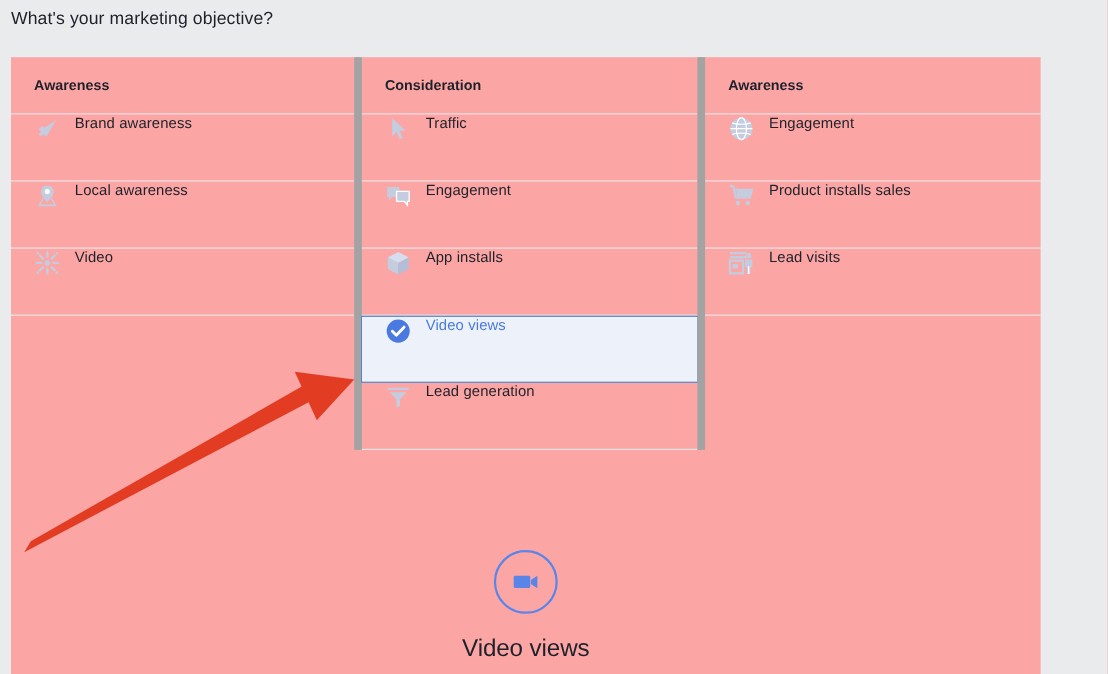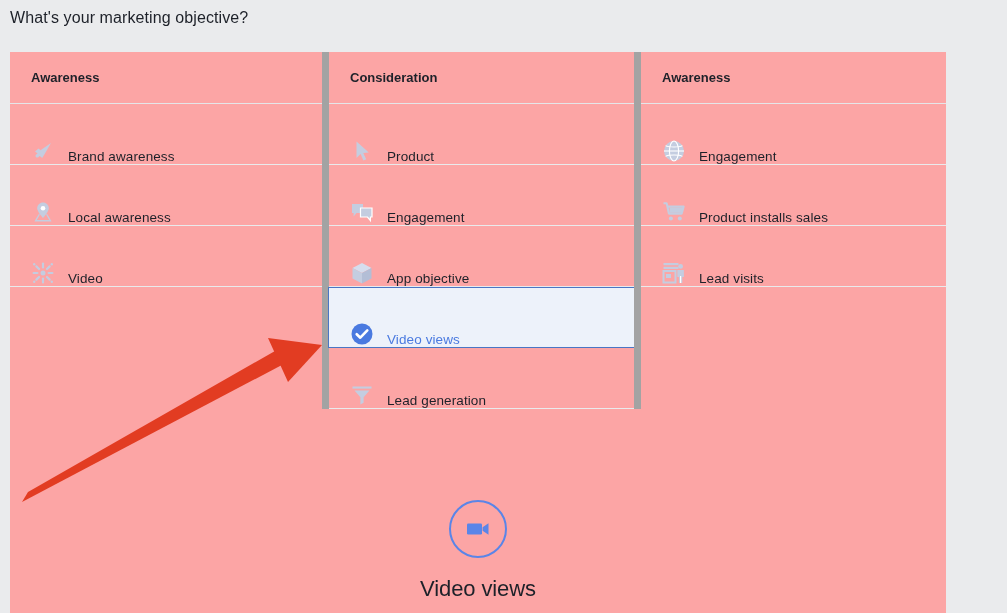--- a/index.html
+++ b/index.html
@@ -60,21 +60,21 @@
     padding-left: 21px;
     font-size: 13px;
     font-weight: bold;
     color: #1d2129;
     border-bottom: 1px solid #e5e6e9;
   }
   .obj-row {
     height: 61px;
     box-sizing: border-box;
     display: flex;
-    align-items: flex-end;
+    align-items: flex-start;
     padding-left: 20px;
     border-bottom: 1px solid #e9eaec;
     position: relative;
     cursor: pointer;
   }
   .obj-row .ico {
     width: 26px;
     height: 26px;
     flex: 0 0 26px;
     margin-right: 12px;
@@ -201,42 +201,42 @@
 
     <div class="col col-mid">
       <div class="col-head">Consideration</div>
 
       <div class="obj-row">
         <span class="ico">
           <svg width="24" height="24" viewBox="0 0 24 24">
             <path d="M6.5 2.5 L6.5 19 L10.6 15.1 L13.4 21.5 L16.2 20.2 L13.3 14 L18.8 13.6 Z" fill="#c4cde0"></path>
           </svg>
         </span>
-        <span class="obj-label">Product</span>
+        <span class="obj-label">Traffic</span>
       </div>
 
       <div class="obj-row">
         <span class="ico">
           <svg width="24" height="24" viewBox="0 0 24 24">
             <path d="M2 4 L13 4 L13 13 L6.5 13 L3.6 16.4 L3.6 13 L2 13 Z" fill="#c4cde0"></path>
             <path d="M10.5 8 L22 8 L22 17 L20.4 17 L20.4 20.5 L17.5 17 L10.5 17 Z" fill="#c4cde0" stroke="#ffffff" stroke-width="1.2"></path>
           </svg>
         </span>
         <span class="obj-label">Engagement</span>
       </div>
 
       <div class="obj-row">
         <span class="ico">
           <svg width="24" height="24" viewBox="0 0 24 24">
             <path d="M12 2 L21.5 7 L12 12 L2.5 7 Z" fill="#d6dded"></path>
             <path d="M2.5 7 L12 12 L12 22.5 L2.5 17.5 Z" fill="#c4cde0"></path>
             <path d="M21.5 7 L12 12 L12 22.5 L21.5 17.5 Z" fill="#b3bed6"></path>
           </svg>
         </span>
-        <span class="obj-label">App objective</span>
+        <span class="obj-label">App installs</span>
       </div>
 
       <div class="obj-row selected">
         <span class="ico">
           <svg width="24" height="24" viewBox="0 0 24 24">
             <circle cx="12" cy="12" r="10.5" fill="#4a7ae0"></circle>
             <path d="M6.7 12.2 L10.3 15.7 L17.3 8.4" fill="none" stroke="#ffffff" stroke-width="2.6" stroke-linecap="round" stroke-linejoin="round"></path>
           </svg>
         </span>
         <span class="obj-label">Video views</span>

